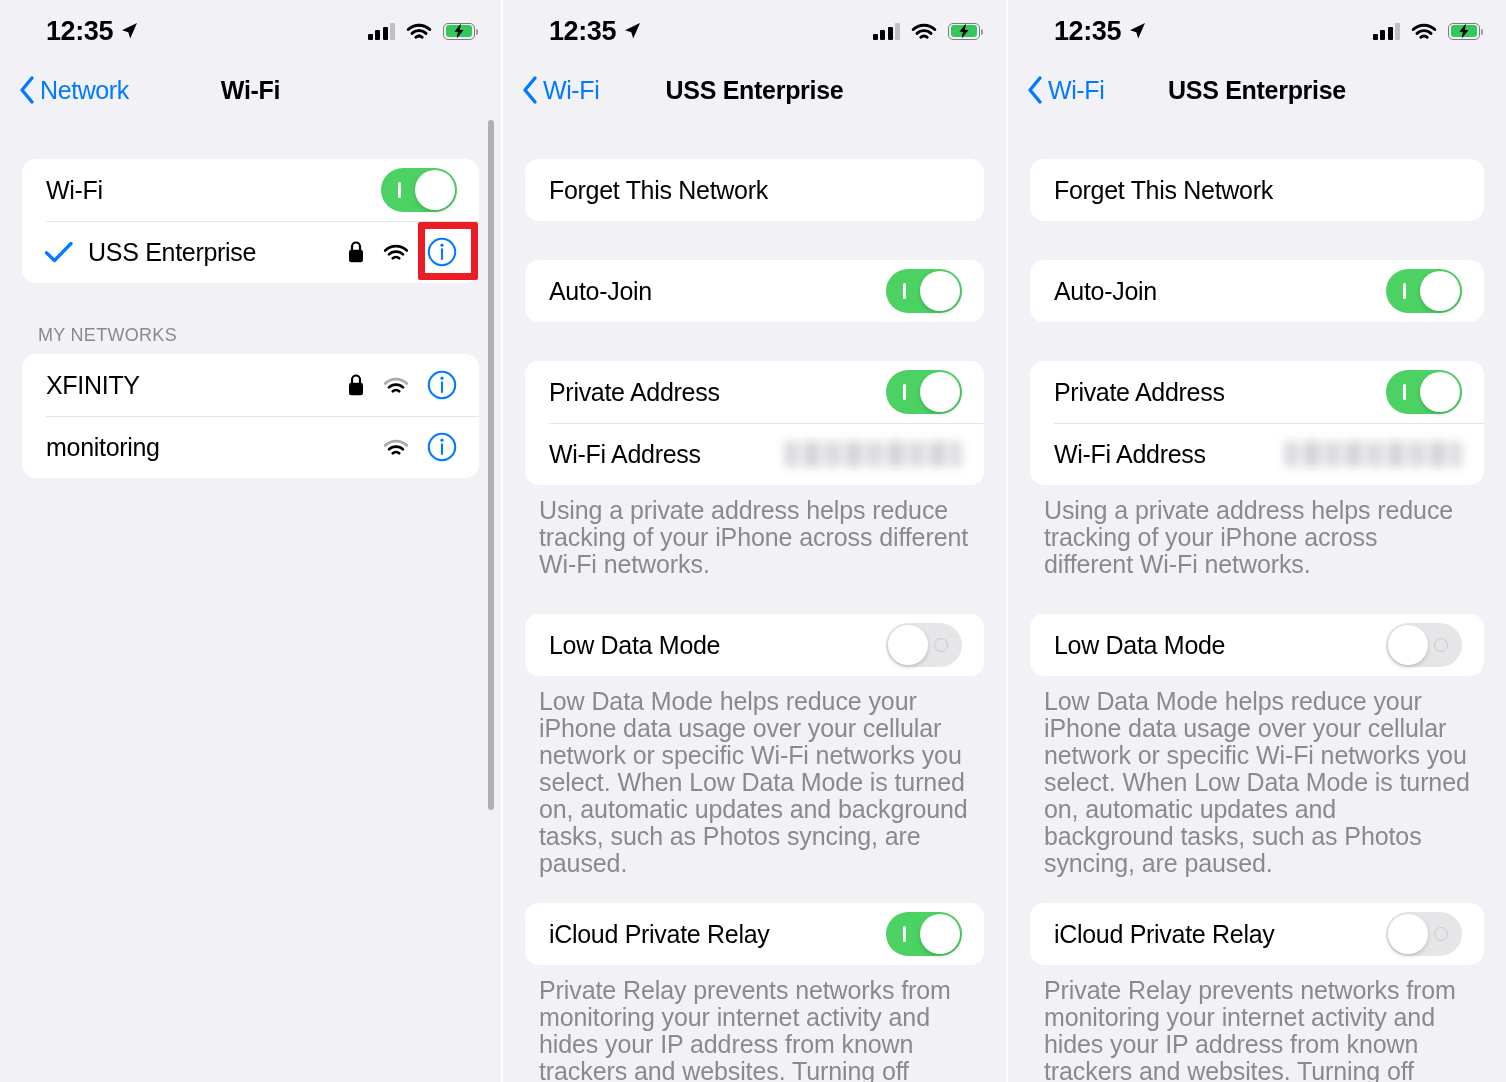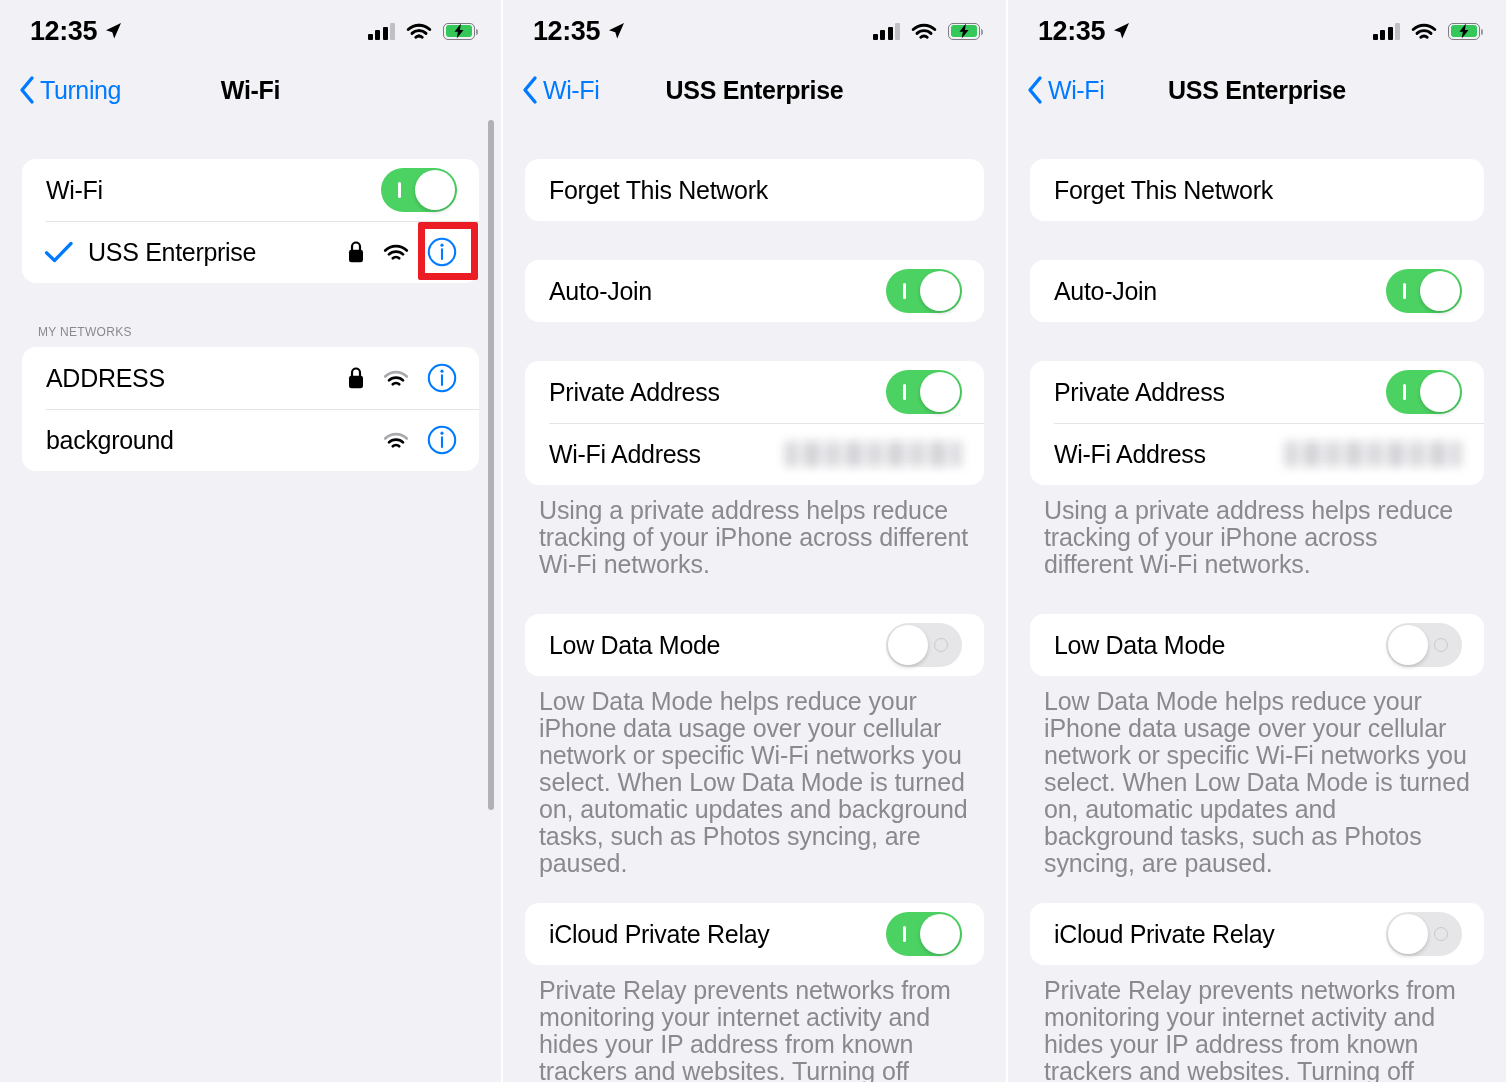--- a/index.html
+++ b/index.html
@@ -24,21 +24,21 @@
   }
   .phone.mid { width: 503px; margin-left: 2px; }
   .phone.right { width: 498px; margin-left: 2px; }
 
   
   .statusbar {
     position: relative;
     height: 62px;
     display: flex;
     justify-content: space-between;
-    padding: 0 26px 0 30px;
+    padding: 0 26px 0 46px;
   }
   .sb-left { display: flex; align-items: center; gap: 6px; }
   .sb-time {
     font-size: 27px; font-weight: bold; color: #000;
     letter-spacing: -0.4px;
   }
   .loc-arrow { display:block; }
   .sb-right { display: flex; align-items: center; gap: 11px; }
   .bars { display: flex; align-items: flex-end; gap: 2.5px; height: 17px; }
   .bars i { width: 5px; background: #000; border-radius: 1px; display:block; }
@@ -99,21 +99,21 @@
     position: absolute; left: 24px; right: 0; top: 0;
     height: 1px; background: #e4e4e6;
   }
   .row-label {
     font-size: 25px; color: #000; letter-spacing: -0.3px;
     white-space: nowrap;
   }
   .row-label.link { color: #000000; }
   .spacer { flex: 1 1 auto; }
   .group-header {
-    font-size: 12px; color: #8a8a8e; letter-spacing: 0.3px;
+    font-size: 18px; color: #8a8a8e; letter-spacing: 0.3px;
     padding: 0 22px 8px 38px;
   }
   .footnote {
     font-size: 25px; line-height: 27px; color: #8a8a8e;
     padding: 12px 34px 0 36px; letter-spacing: -0.1px;
   }
 
   
   .toggle {
     position: relative; width: 76px; height: 44px;
@@ -206,21 +206,21 @@
           </svg>
         </span>
       </div>
     </div>
 
     <div class="navbar">
       <div class="nav-back">
         <svg class="chev-back" width="17" height="30" viewBox="0 0 17 30">
           <path d="M14 3 L4 15 L14 27" stroke="#007aff" stroke-width="3.4" fill="none" stroke-linecap="round" stroke-linejoin="round"></path>
         </svg>
-        <span>Turning</span>
+        <span>Network</span>
       </div>
       <div class="nav-title">Wi-Fi</div>
     </div>
 
     <div class="scrollbar"></div>
 
     <div class="pad" style="margin-top:41px;">
       <div class="card">
         <div class="row">
           <span class="row-label">Wi-Fi</span>
@@ -254,41 +254,41 @@
           </span>
         </div>
       </div>
     </div>
 
     <div style="margin-top:42px;">
       <div class="group-header">MY NETWORKS</div>
       <div class="pad">
         <div class="card">
           <div class="row">
-            <span class="row-label">ADDRESS</span>
+            <span class="row-label">XFINITY</span>
             <span class="spacer"></span>
             <span class="icon-group">
               <svg class="lock-icon" width="18" height="24" viewBox="0 0 18 24">
                 <path d="M5 10 V6.5a4 4 0 018 0V10" stroke="#000" stroke-width="2.2" fill="none"></path>
                 <rect x="2" y="9.8" width="14" height="12.5" rx="2.4" fill="#000"></rect>
               </svg>
               <svg class="wifi-icon" width="26" height="19" viewBox="0 0 26 19">
                 <path d="M2.2 7.5C5 4.8 8.8 3.2 13 3.2c4.2 0 8 1.6 10.8 4.3" stroke="#a9a9ae" stroke-width="2.7" fill="none" stroke-linecap="round"></path>
                 <path d="M6 11.4c1.8-1.75 4.3-2.8 7-2.8 2.7 0 5.2 1.05 7 2.8" stroke="#000" stroke-width="2.7" fill="none" stroke-linecap="round"></path>
                 <path d="M9.8 15.3c.8-.8 1.95-1.3 3.2-1.3 1.25 0 2.4.5 3.2 1.3" stroke="#000" stroke-width="2.7" fill="none" stroke-linecap="round"></path>
               </svg>
               <svg class="info-icon" width="30" height="30" viewBox="0 0 30 30">
                 <circle cx="15" cy="15" r="13.2" stroke="#007aff" stroke-width="2.1" fill="none"></circle>
                 <circle cx="15" cy="8.2" r="1.6" fill="#007aff"></circle>
                 <path d="M15 12.4 V22" stroke="#007aff" stroke-width="2.1" stroke-linecap="round"></path>
               </svg>
             </span>
           </div>
           <div class="row">
-            <span class="row-label">background</span>
+            <span class="row-label">monitoring</span>
             <span class="spacer"></span>
             <span class="icon-group">
               <svg class="wifi-icon" width="26" height="19" viewBox="0 0 26 19">
                 <path d="M2.2 7.5C5 4.8 8.8 3.2 13 3.2c4.2 0 8 1.6 10.8 4.3" stroke="#a9a9ae" stroke-width="2.7" fill="none" stroke-linecap="round"></path>
                 <path d="M6 11.4c1.8-1.75 4.3-2.8 7-2.8 2.7 0 5.2 1.05 7 2.8" stroke="#000" stroke-width="2.7" fill="none" stroke-linecap="round"></path>
                 <path d="M9.8 15.3c.8-.8 1.95-1.3 3.2-1.3 1.25 0 2.4.5 3.2 1.3" stroke="#000" stroke-width="2.7" fill="none" stroke-linecap="round"></path>
               </svg>
               <svg class="info-icon" width="30" height="30" viewBox="0 0 30 30">
                 <circle cx="15" cy="15" r="13.2" stroke="#007aff" stroke-width="2.1" fill="none"></circle>
                 <circle cx="15" cy="8.2" r="1.6" fill="#007aff"></circle>

